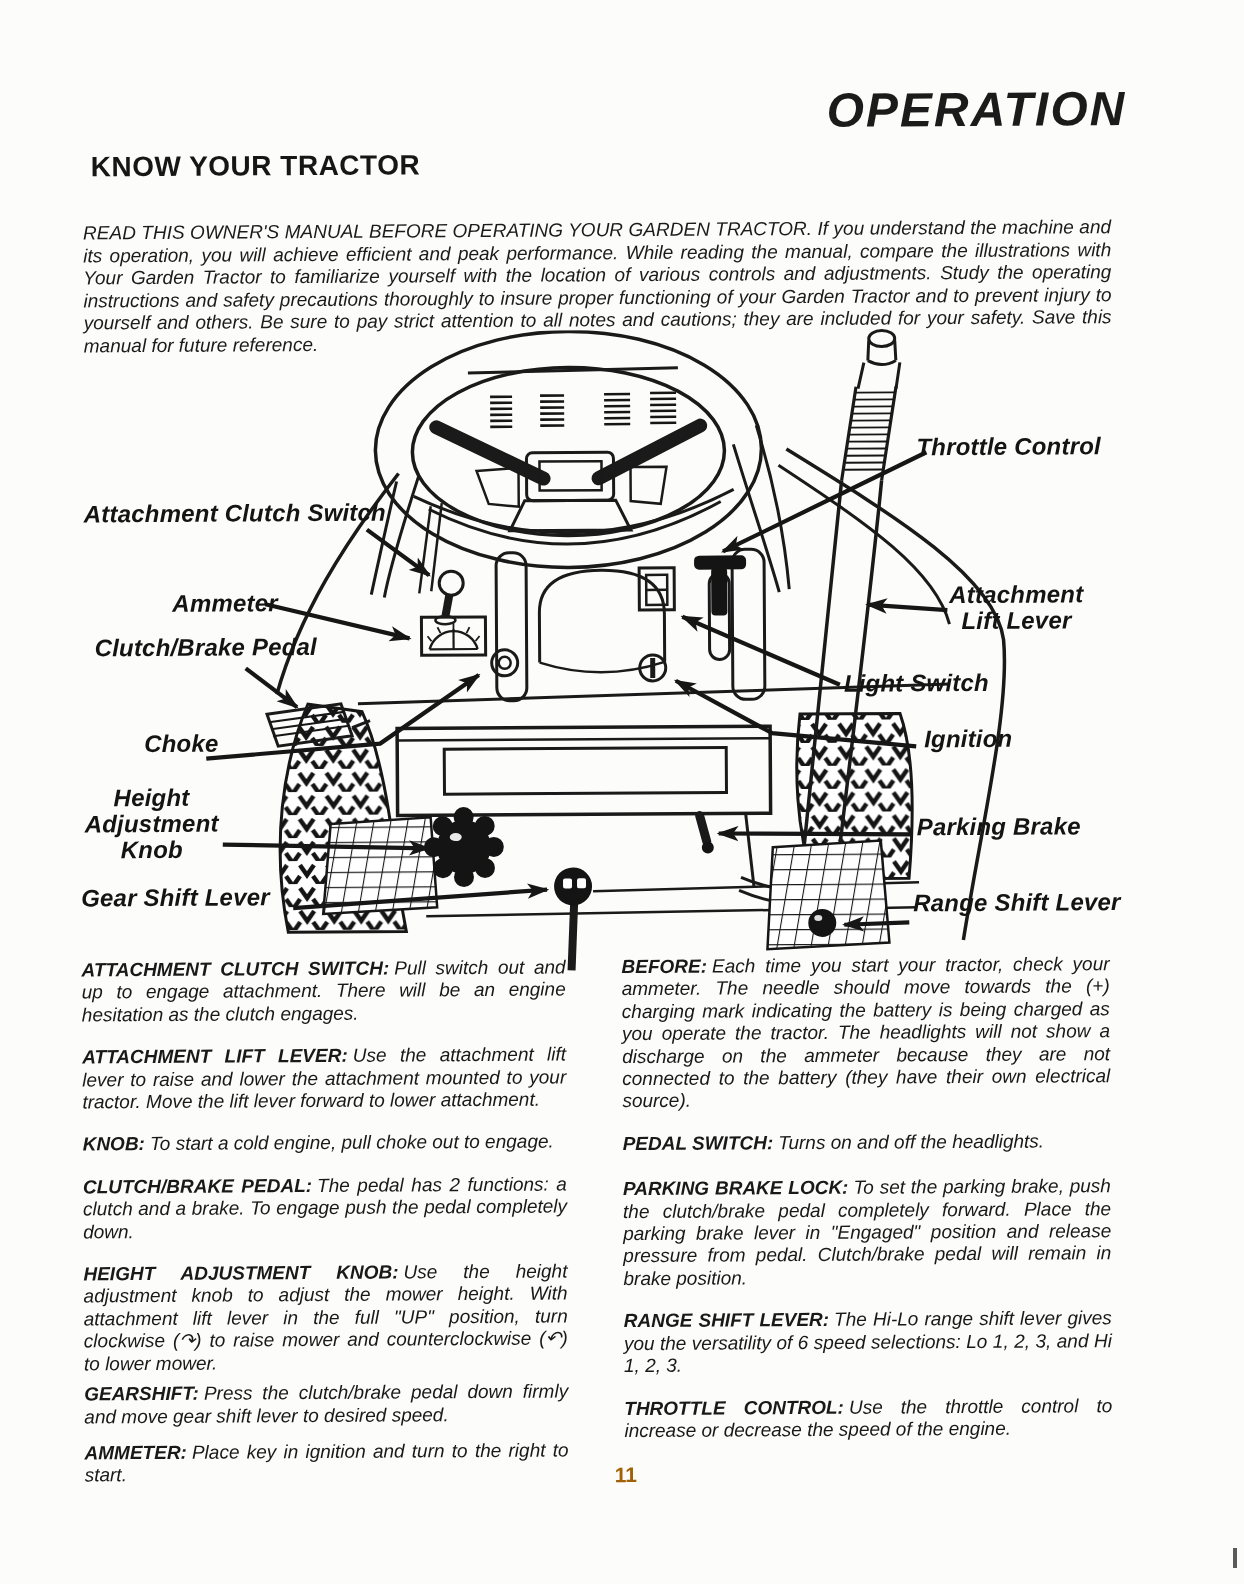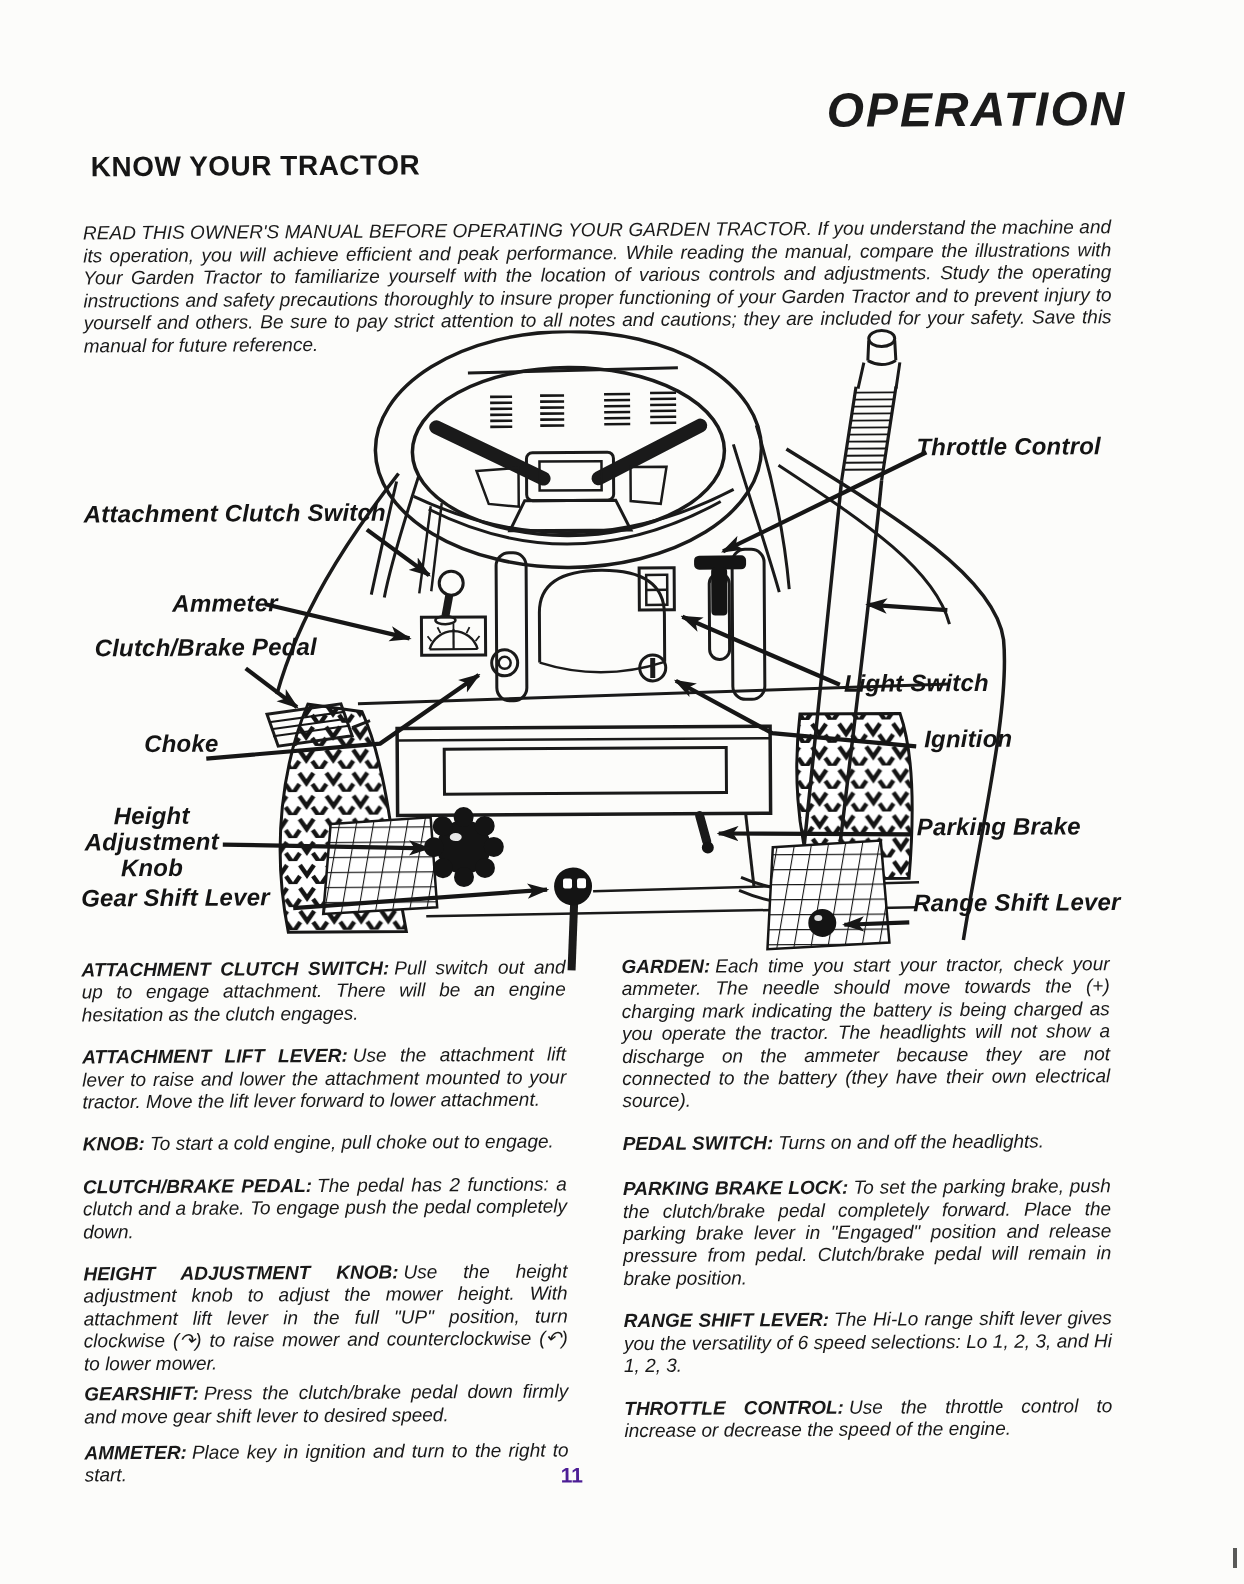--- a/index.html
+++ b/index.html
@@ -38,22 +38,22 @@
     position:absolute; top:956px;
     font:italic 400 19px/22.4px "Liberation Sans", sans-serif;
     text-align:justify; color:#191919;
   }
   .col-left{left:80px; width:484px;}
   .col-right{left:620px; width:488px;}
   .def{margin:0 0 20px 0;}
   .def .term{font-weight:700; font-style:italic; margin-right:5px;}
 
   .page-number{
-    position:absolute; top:1464px; left:556px;
-    font:700 21px/1 "Liberation Sans", sans-serif; color:#4c1d95;
+    position:absolute; top:1464px; left:610px;
+    font:700 21px/1 "Liberation Sans", sans-serif; color:#a16207;
   }
   .scan-artifact{
     position:absolute; left:1233px; top:1548px; width:4px; height:20px; background:#5a5a58;
   }
   svg .ln{stroke:#1a1a1a; fill:none;}
 </style>
 </head>
 <body>
 
 <div class="page">
@@ -230,44 +230,48 @@
       <polyline points="916,418 772,404 676,351" marker-end="url(#ah)"></polyline>
       <line x1="912" y1="506" x2="718" y2="504" marker-end="url(#ah)"></line>
       <line x1="908" y1="594" x2="843" y2="596" marker-end="url(#ah)"></line>
     </g>
   </svg>
 
   <div class="dlabel" style="left:85px;  top:498px;">Attachment Clutch Switch</div>
   <div class="dlabel" style="left:173px; top:588px;">Ammeter</div>
   <div class="dlabel" style="left:95px;  top:632px;">Clutch/Brake Pedal</div>
   <div class="dlabel" style="left:144px; top:728px;">Choke</div>
-  <div class="dlabel center" style="left:72px; top:782px; width:158px;margin-top:18px;">
+  <div class="dlabel center" style="left:72px; top:782px; width:158px;">
     <span>Height</span>
     <span>Adjustment</span>
     <span>Knob</span>
   </div>
   <div class="dlabel" style="left:80px;  top:882px;">Gear Shift Lever</div>
   <div class="dlabel" style="left:918px; top:436px;">Throttle Control</div>
+  <div class="dlabel center" style="left:942px; top:584px; width:150px;">
+    <span>Attachment</span>
+    <span>Lift Lever</span>
+  </div>
   <div class="dlabel" style="left:844px; top:672px;">Light Switch</div>
   <div class="dlabel" style="left:924px; top:728px;">Ignition</div>
   <div class="dlabel" style="left:916px; top:816px;">Parking Brake</div>
   <div class="dlabel" style="left:912px; top:892px;">Range Shift Lever</div>
 
   <div class="col col-left">
     <p class="def"><b class="term">ATTACHMENT CLUTCH SWITCH:</b><span>Pull switch out and up to engage attachment. There will be an engine hesitation as the clutch engages.</span></p>
     <p class="def"><b class="term">ATTACHMENT LIFT LEVER:</b><span>Use the attachment lift lever to raise and lower the attachment mounted to your tractor. Move the lift lever forward to lower attachment.</span></p>
     <p class="def"><b class="term">KNOB:</b><span>To start a cold engine, pull choke out to engage.</span></p>
     <p class="def"><b class="term">CLUTCH/BRAKE PEDAL:</b><span>The pedal has 2 functions: a clutch and a brake. To engage push the pedal completely down.</span></p>
     <p class="def" style="margin-bottom:8px;"><b class="term">HEIGHT ADJUSTMENT KNOB:</b><span>Use the height adjustment knob to adjust the mower height. With attachment lift lever in the full "UP" position, turn clockwise (↷) to raise mower and counterclockwise (↶) to lower mower.</span></p>
     <p class="def" style="margin-bottom:14px;"><b class="term">GEARSHIFT:</b><span>Press the clutch/brake pedal down firmly and move gear shift lever to desired speed.</span></p>
     <p class="def"><b class="term">AMMETER:</b><span>Place key in ignition and turn to the right to start.</span></p>
   </div>
 
   <div class="col col-right">
-    <p class="def"><b class="term">GARDEN:</b><span>Each time you start your tractor, check your ammeter. The needle should move towards the (+) charging mark indicating the battery is being charged as you operate the tractor. The headlights will not show a discharge on the ammeter because they are not connected to the battery (they have their own electrical source).</span></p>
+    <p class="def"><b class="term">BEFORE:</b><span>Each time you start your tractor, check your ammeter. The needle should move towards the (+) charging mark indicating the battery is being charged as you operate the tractor. The headlights will not show a discharge on the ammeter because they are not connected to the battery (they have their own electrical source).</span></p>
     <p class="def" style="margin-bottom:23px;"><b class="term">PEDAL SWITCH:</b><span>Turns on and off the headlights.</span></p>
     <p class="def"><b class="term">PARKING BRAKE LOCK:</b><span>To set the parking brake, push the clutch/brake pedal completely forward. Place the parking brake lever in "Engaged" position and release pressure from pedal. Clutch/brake pedal will remain in brake position.</span></p>
     <p class="def"><b class="term">RANGE SHIFT LEVER:</b><span>The Hi-Lo range shift lever gives you the versatility of 6 speed selections: Lo 1, 2, 3, and Hi 1, 2, 3.</span></p>
     <p class="def"><b class="term">THROTTLE CONTROL:</b><span>Use the throttle control to increase or decrease the speed of the engine.</span></p>
   </div>
 
   <div class="page-number">11</div>
  </div>
  <div class="scan-artifact"></div>
 </div>

